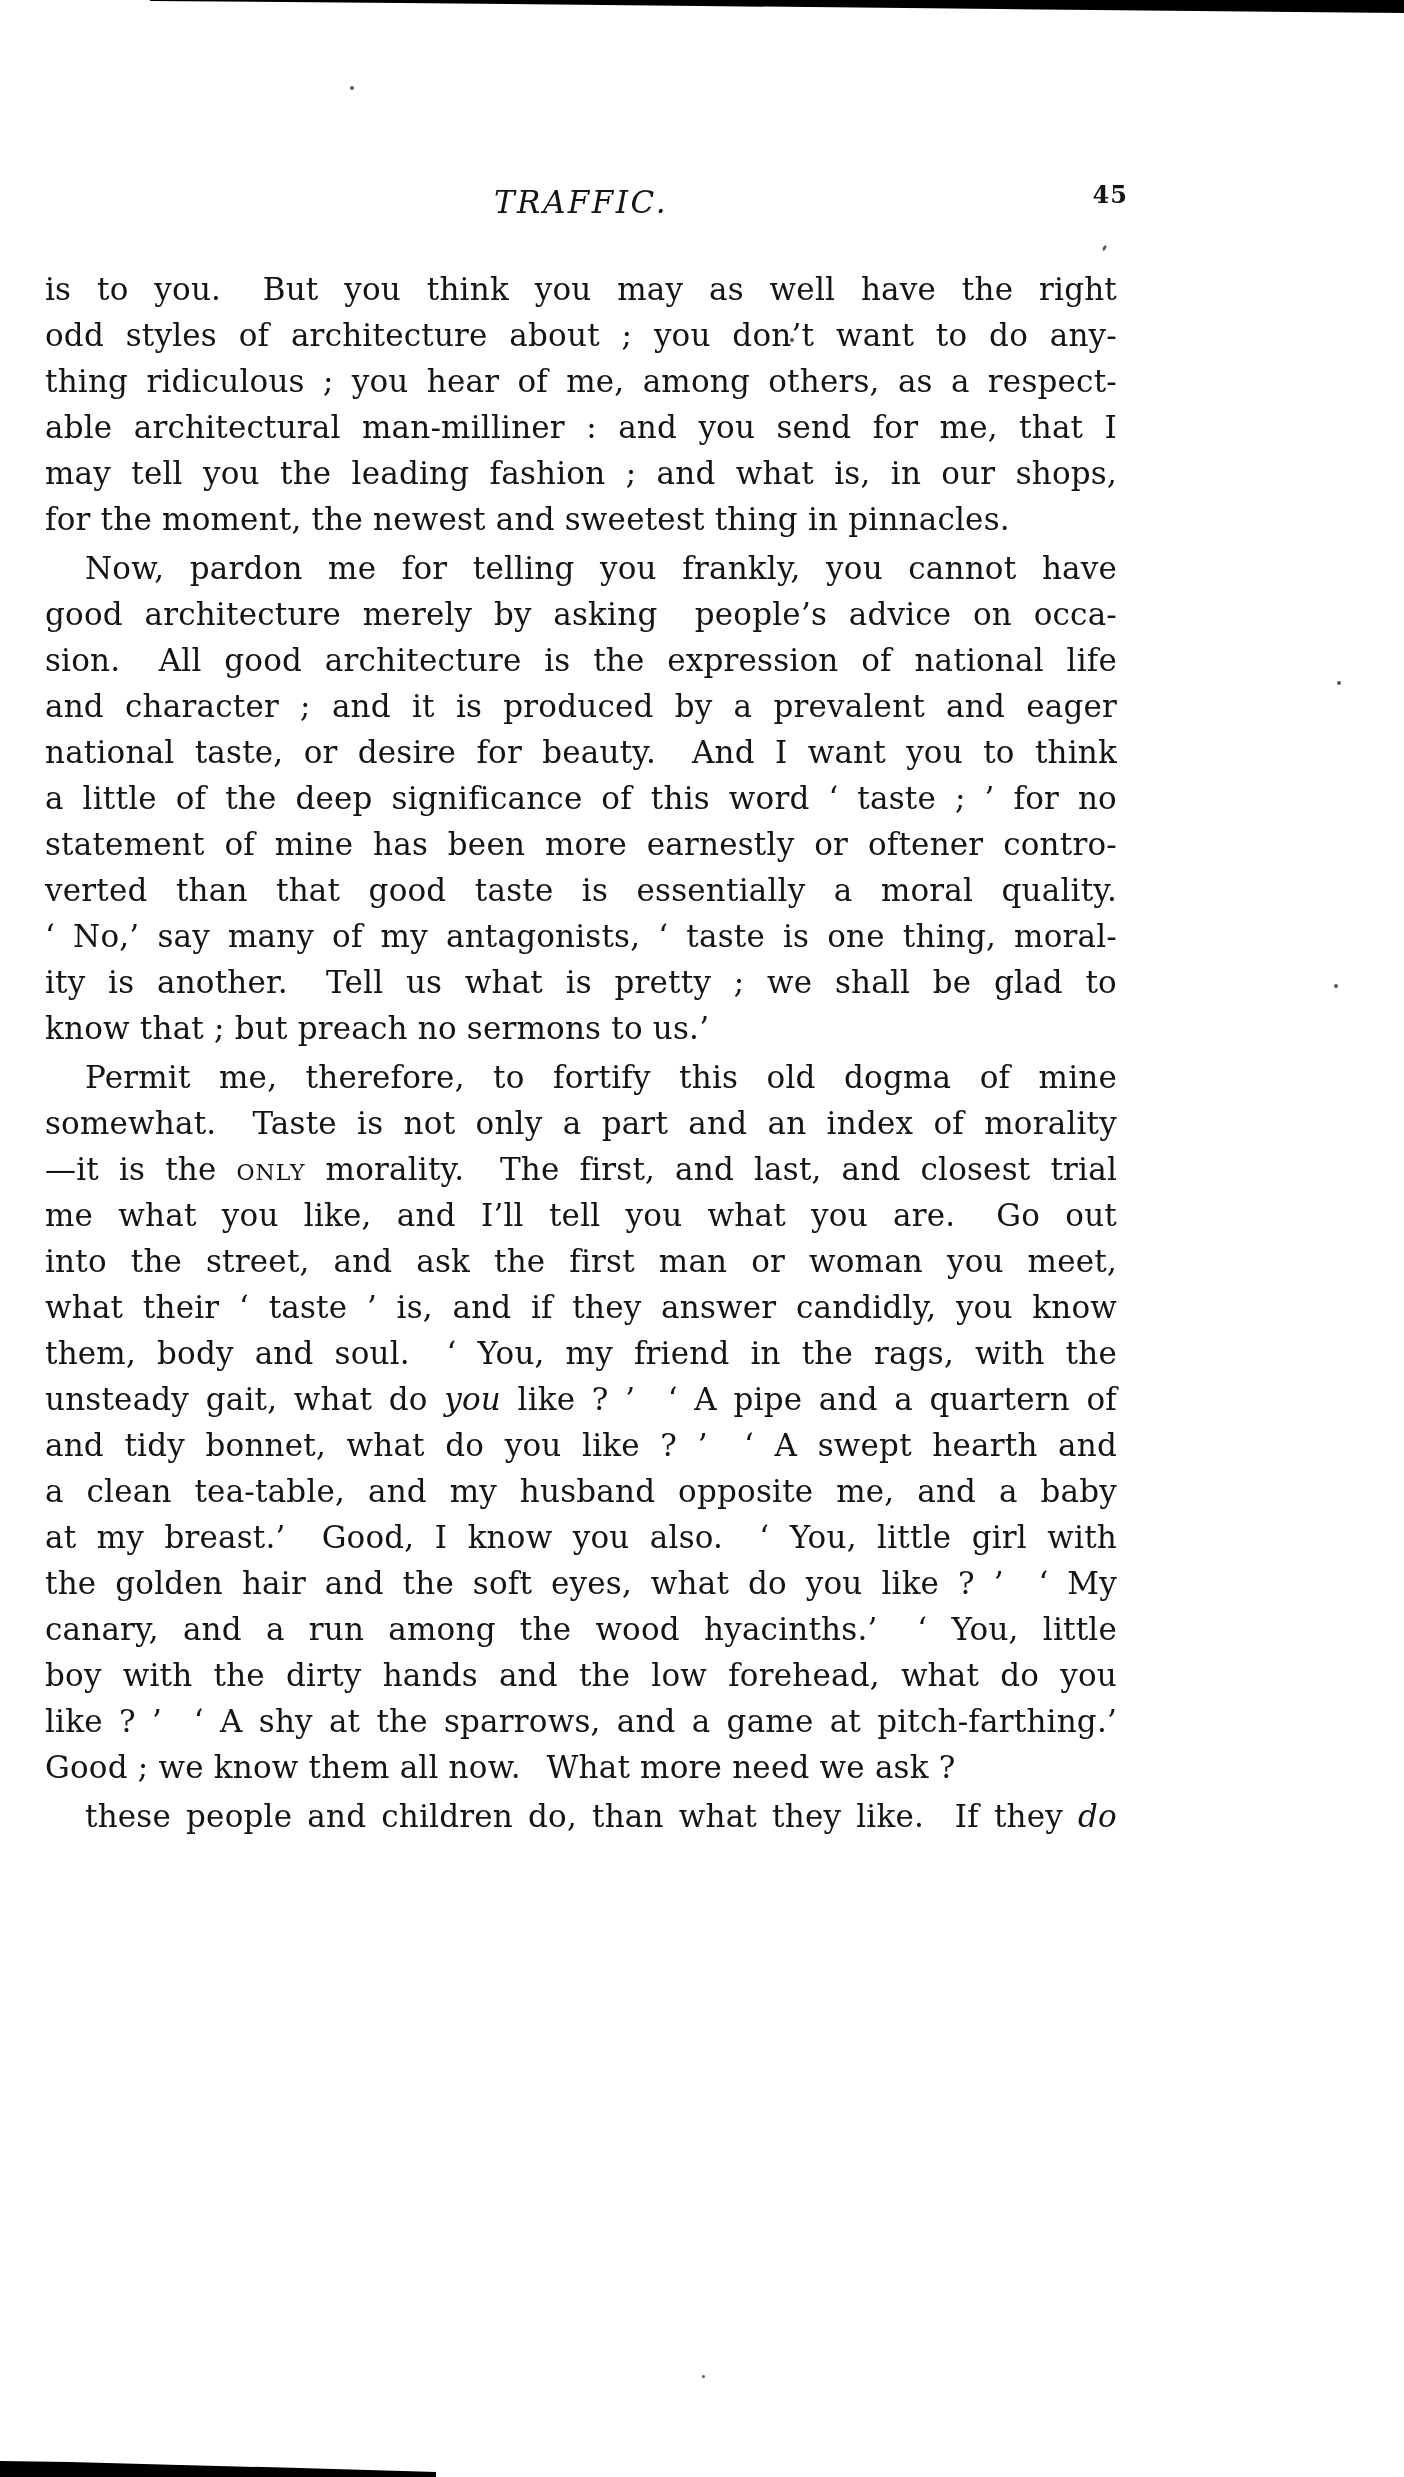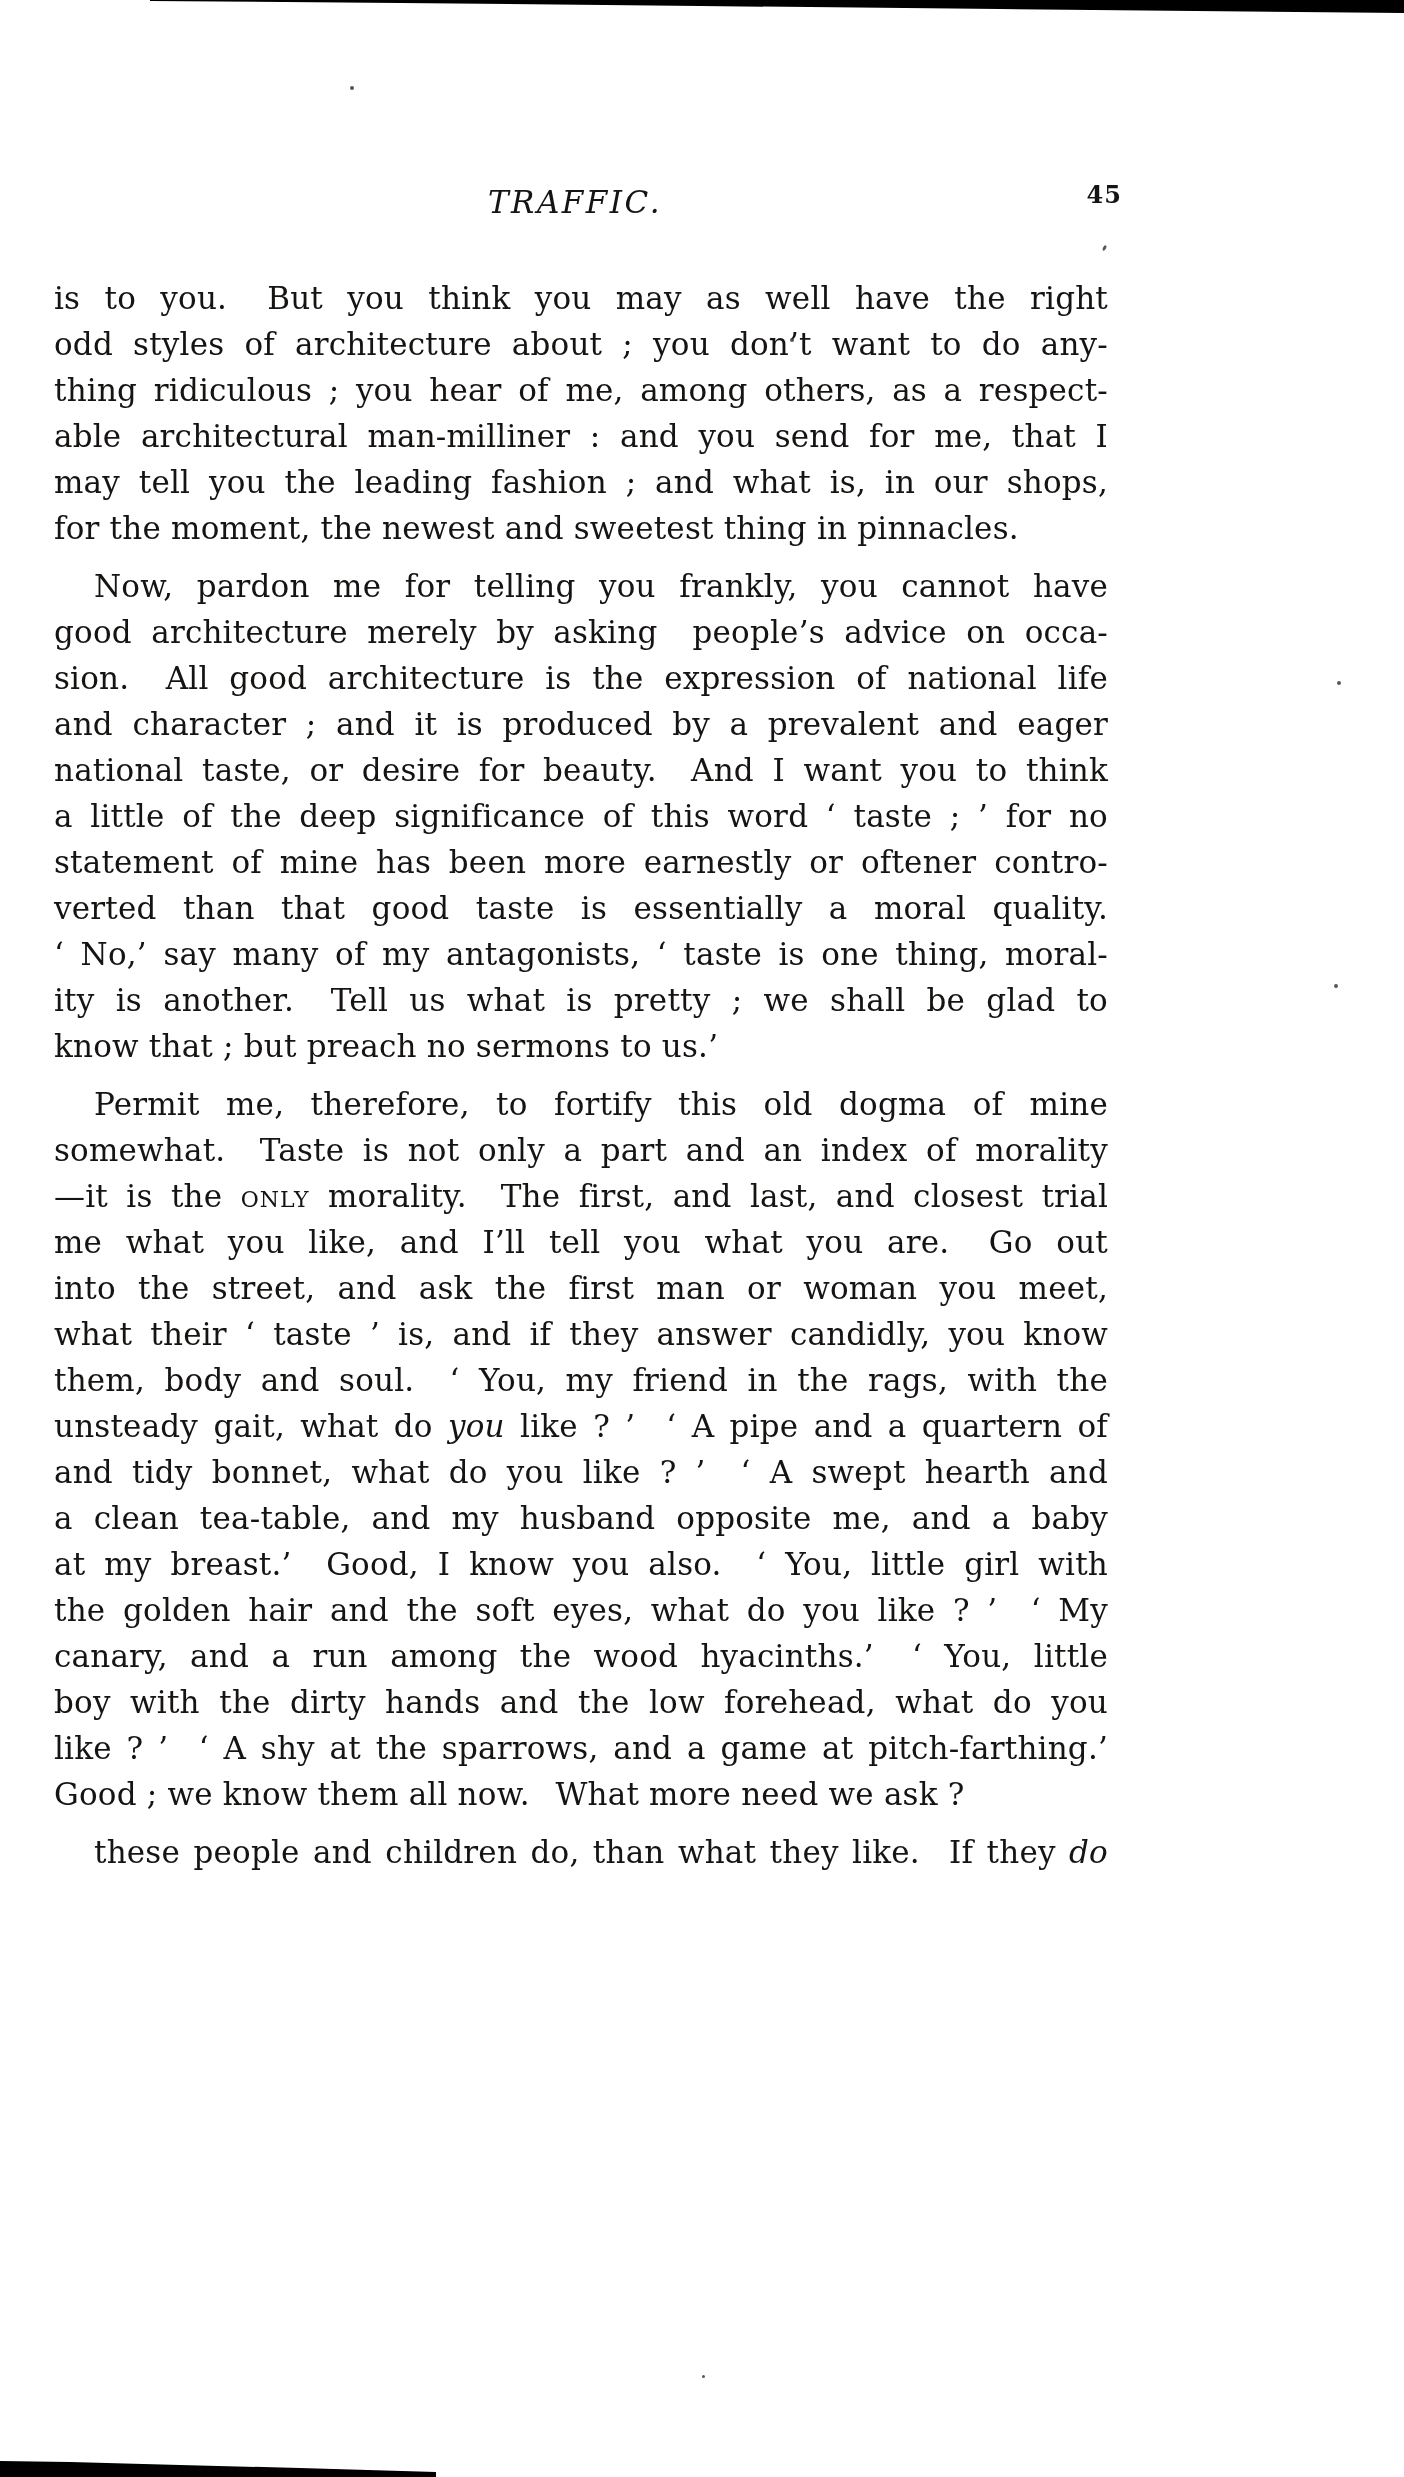--- a/index.html
+++ b/index.html
@@ -20,35 +20,35 @@
   .scan-top{
     position:absolute;top:0;left:0;width:1404px;height:20px;background:#000;
     clip-path:polygon(150px 0,1404px 0,1404px 13px,1000px 9px,700px 6px,400px 3px,150px 1px);
   }
   .scan-bottom{
     position:absolute;bottom:0;left:0;width:460px;height:18px;background:#000;
     clip-path:polygon(0 2px,70px 3px,180px 6px,300px 9px,436px 13px,436px 18px,0 18px);
   }
   .speck{position:absolute;background:#3c3a38;border-radius:50%;width:4px;height:4px;opacity:.85;}
   
-  .running-head{position:absolute;left:36px;top:184px;width:1078px;height:44px;}
+  .running-head{position:absolute;left:42px;top:184px;width:1078px;height:44px;}
   .head-title{
     position:absolute;left:50%;transform:translateX(-50%);
     font-style:italic;font-size:31px;letter-spacing:2.5px;white-space:nowrap;
   }
   .page-number{
     position:absolute;right:-8px;top:-4px;
     font-weight:bold;font-size:24px;letter-spacing:1px;
   }
   
   .text-block{
     position:absolute;left:42px;top:263px;width:1078px;
     font-size:31px;line-height:46px;letter-spacing:.2px;
   }
-  .para{margin:12px;}
+  .para{margin:3px;}
   .line{text-align:justify;text-align-last:justify;}
   .line.no-just{text-align-last:left;}
   .para.indent .line:first-child{text-indent:40px;}
   .sc{font-variant:small-caps;letter-spacing:1px;}
   i{font-style:italic;}
 </style>
 </head>
 <body>
 
 <div class="page">

